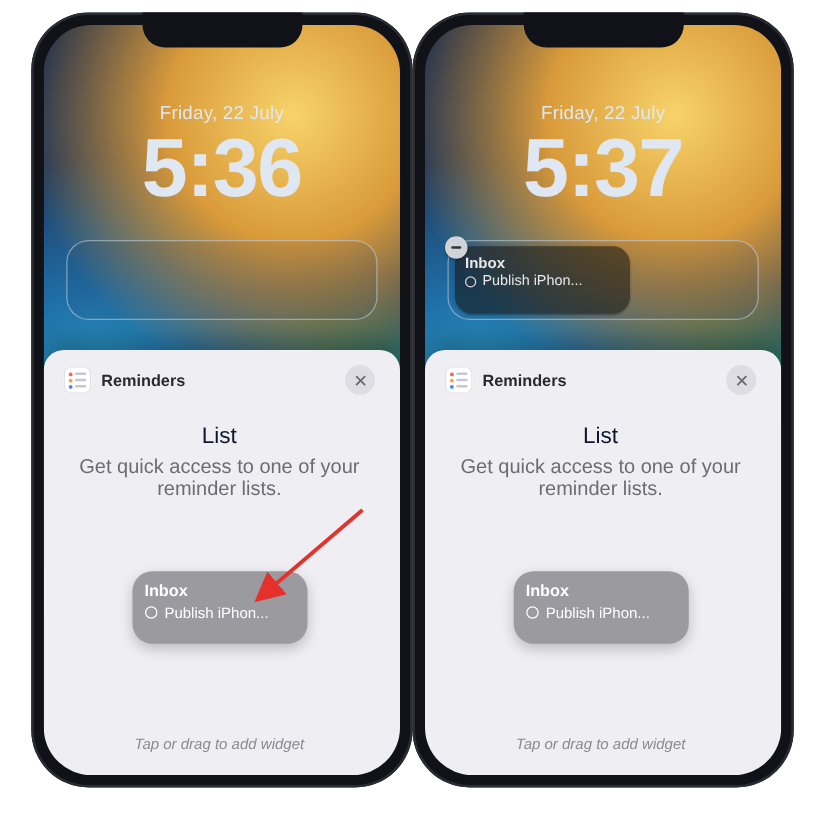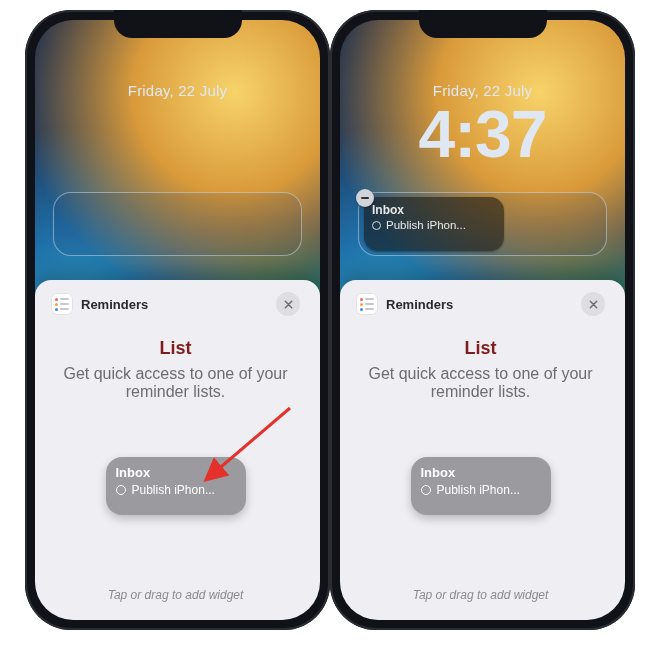--- a/index.html
+++ b/index.html
@@ -69,21 +69,21 @@
   .app-icon .dot { width: 3px; height: 3px; border-radius: 50%; }
   .app-icon .bar { width: 9px; height: 2px; border-radius: 1px; background: #c8c8cc; }
   .d-red{background:#ff5b5b}.d-orange{background:#ff9e3d}.d-blue{background:#3a87ff}
   .app-name { font-size: 13px; font-weight: 600; color: #2a2a2c; }
   .close-btn {
     width: 24px; height: 24px; border-radius: 50%; background: #dedde3;
     display: flex; align-items: center; justify-content: center;
   }
   .close-btn svg { width: 11px; height: 11px; }
 
-  .sheet-title { font-size: 18px; font-weight: 700; color: #7f1d1d; margin-top: 22px; }
+  .sheet-title { font-size: 18px; font-weight: 400; color: #0f172a; margin-top: 22px; }
   .sheet-sub { font-size: 16px; color: #6c6c72; margin-top: 6px; text-align: center; max-width: 250px; }
 
   .widget-card {
     margin-top: 56px; width: 140px; height: 58px; border-radius: 16px;
     background: #9a9a9f; color: #ffffff; padding: 8px 10px;
     box-shadow: 0 4px 10px rgba(0,0,0,.22);
     position: relative;
   }
   .widget-card .w-title { font-weight: 700; font-size: 13px; }
   .widget-card .w-line { display: flex; align-items: center; gap: 6px; margin-top: 3px; font-size: 12px; }
@@ -95,20 +95,21 @@
 </style>
 </head>
 <body>
 
 <div class="stage" id="stage">
   <div class="phone">
     <div class="notch"></div>
     <div class="screen">
       <div class="ls-top">
         <div class="ls-date">Friday, 22 July</div>
+        <div class="ls-time">5:36</div>
       </div>
       <div class="widget-slot"></div>
 
       <svg class="arrow" style="left:155px; top:380px;" width="110" height="90" viewBox="0 0 110 90">
     <defs>
             <marker id="ah" markerWidth="8" markerHeight="8" refX="6" refY="4" orient="auto">
       <path d="M0,0 L8,4 L0,8 Z" fill="#e4312b"></path>
             </marker>
           </defs>
     <line x1="100" y1="8" x2="18" y2="78" stroke="#e4312b" stroke-width="3" marker-end="url(#ah)"></line>
@@ -152,21 +153,21 @@
 
         <div class="hint">Tap or drag to add widget</div>
       </div>
     </div>
   </div>
   <div class="phone">
     <div class="notch"></div>
     <div class="screen">
       <div class="ls-top">
         <div class="ls-date">Friday, 22 July</div>
-        <div class="ls-time">4:37</div>
+        <div class="ls-time">5:37</div>
       </div>
       <div class="widget-slot">
           <div class="slot-widget">
          <div class="slot-remove"></div>
          <div class="w-title">Inbox</div>
          <div class="w-line">
               <span class="ring"></span>
            <span>Publish iPhon...</span>
             </div>
        </div>

